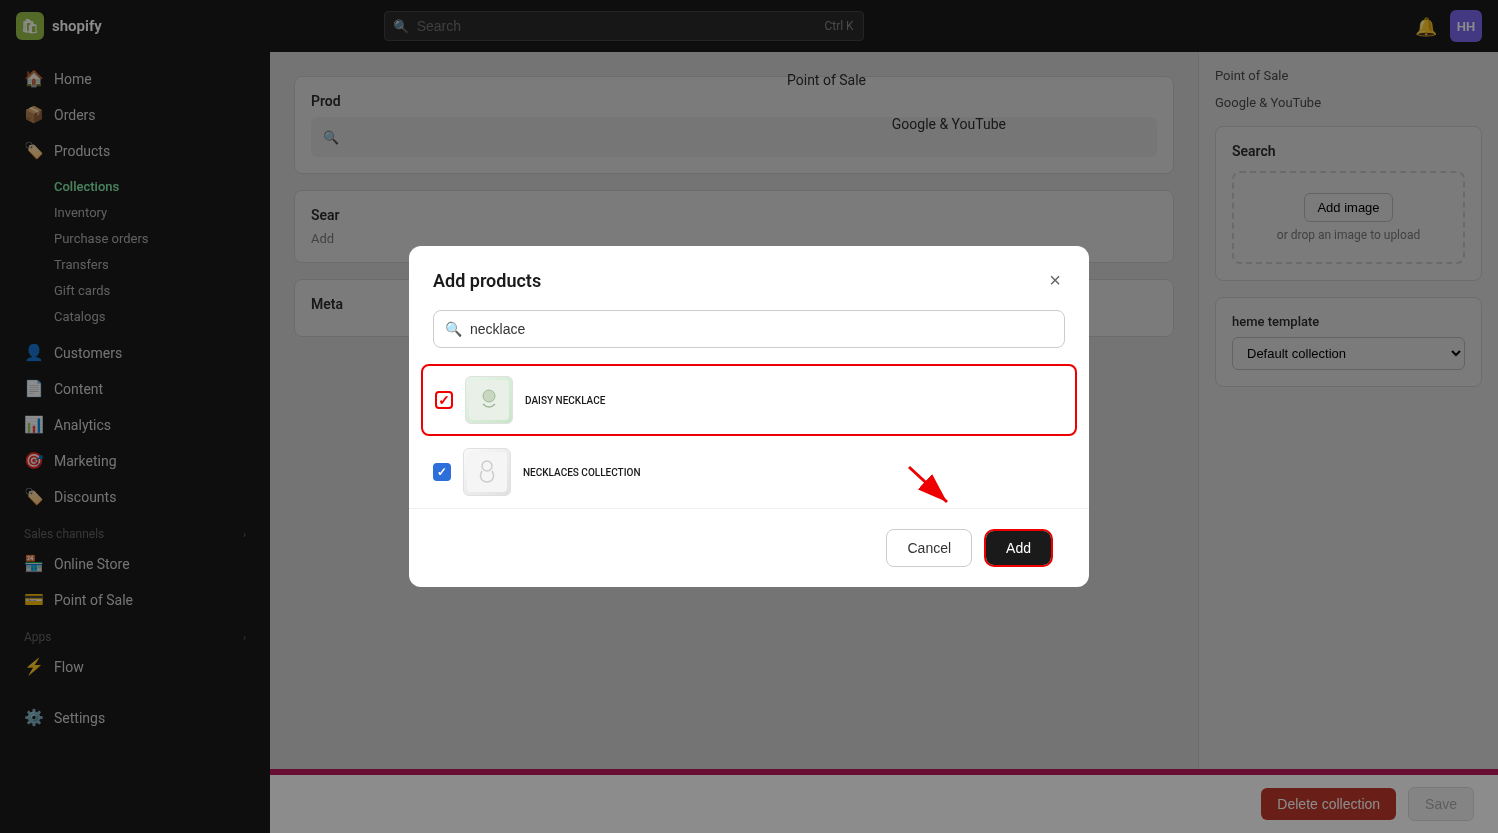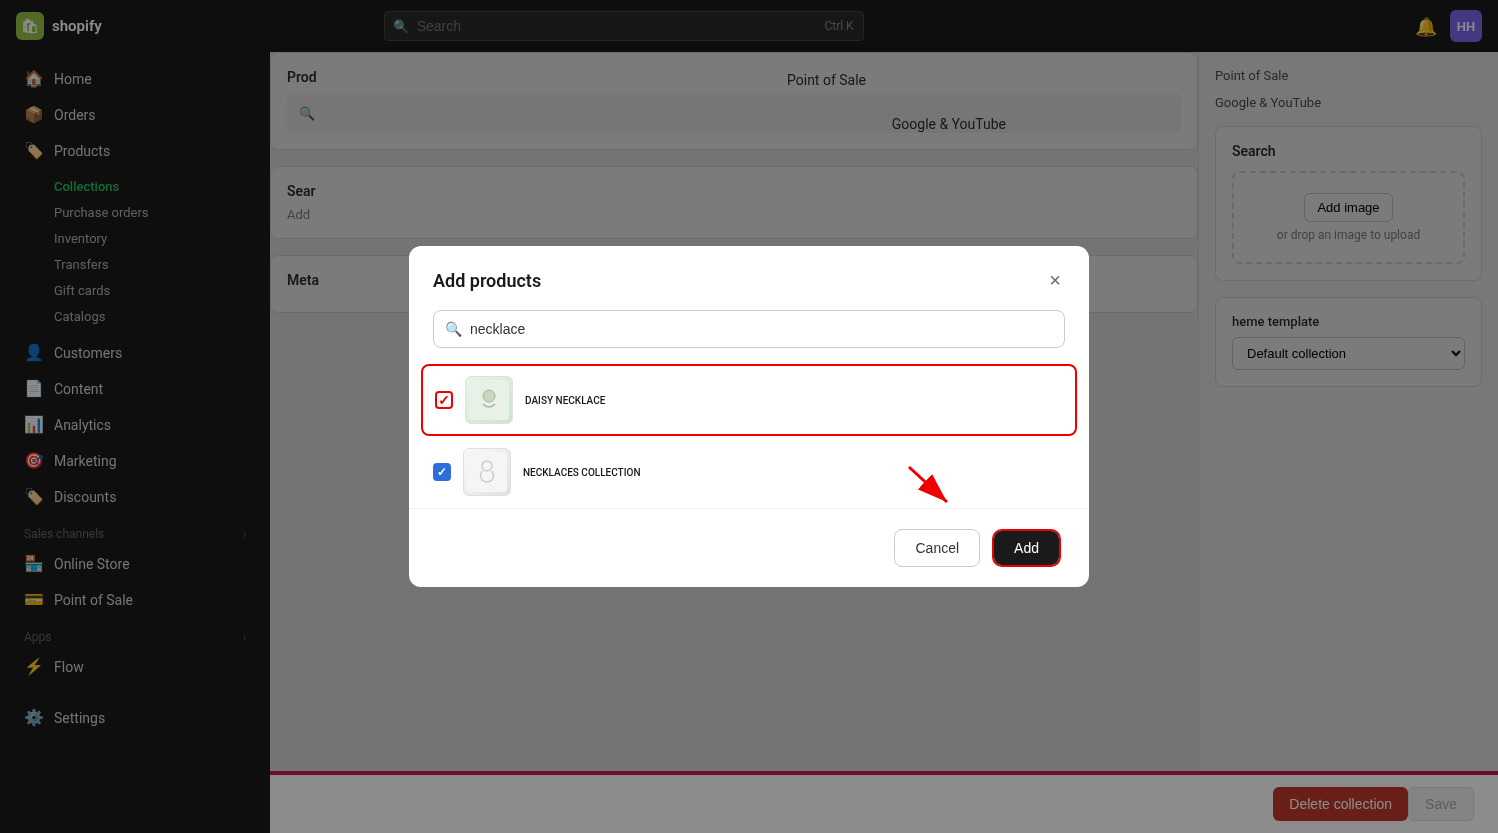--- a/index.html
+++ b/index.html
@@ -120,21 +120,21 @@
       padding: 4px 0 4px 46px;
       font-size: 13px;
     }
     .sidebar-sub-item {
       padding: 5px 8px;
       color: #b0b0b0;
       cursor: pointer;
       border-radius: 4px;
       margin: 1px 8px 1px 0;
     }
-    .sidebar-sub-item.active { color: #22c55e; font-weight: 500; }
+    .sidebar-sub-item.active { color: #86efac; font-weight: 500; }
     .sidebar-section-label {
       font-size: 12px;
       color: #666;
       padding: 12px 24px 4px;
       display: flex;
       align-items: center;
       justify-content: space-between;
     }
     .sidebar-section-label .chevron { font-size: 10px; }
 
@@ -194,20 +194,21 @@
       border: 1px solid #ccc;
       border-radius: 6px;
       font-size: 13px;
       background: white;
       cursor: pointer;
       appearance: auto;
     }
 
     
     .content-body {
+      padding: 24px;
     }
     .content-block {
       background: white;
       border: 1px solid #e0e0e0;
       border-radius: 8px;
       padding: 16px;
       margin-bottom: 16px;
     }
     .content-block h3 {
       font-size: 14px;
@@ -220,24 +221,26 @@
       color: #888;
     }
 
     
     .bottom-bar {
       position: fixed;
       bottom: 0;
       right: 0;
       width: calc(1498px - 270px);
       background: white;
-      border-top: 4px solid #be185d;
+      border-top: 6px solid #be185d;
       padding: 12px 24px;
       display: flex;
       justify-content: flex-end;
+      gap: 12px;
+      align-items: center;
       z-index: 10;
     }
     .delete-btn {
       background: #c0392b;
       color: white;
       border: none;
       border-radius: 6px;
       padding: 8px 16px;
       font-size: 14px;
       cursor: pointer;
@@ -381,21 +384,21 @@
       align-items: center;
       justify-content: center;
       font-size: 20px;
     }
     .modal-item-name {
       font-size: 10px;
       font-weight: 500;
       color: #1a1a1a;
     }
     .modal-footer {
-      padding: 20px 28px;
+      padding: 20px 36px;
       display: flex;
       justify-content: flex-end;
       gap: 12px;
       border-top: 1px solid #f0f0f0;
       position: relative;
     }
     .modal-cancel-btn {
       background: white;
       border: 1px solid #ccc;
       border-radius: 8px;
@@ -469,24 +472,24 @@
     <div class="sidebar-item">
       <span class="icon">🏷️</span>
       <span>Products</span>
     </div>
 
     <div class="sidebar-sub">
       <div class="sidebar-sub-item active">
         <span>Collections</span>
       </div>
       <div class="sidebar-sub-item">
+        <span>Inventory</span>
+      </div>
+      <div class="sidebar-sub-item">
         <span>Purchase orders</span>
-      </div>
-      <div class="sidebar-sub-item">
-        <span>Inventory</span>
       </div>
       <div class="sidebar-sub-item">
         <span>Transfers</span>
       </div>
       <div class="sidebar-sub-item">
         <span>Gift cards</span>
       </div>
       <div class="sidebar-sub-item">
         <span>Catalogs</span>
       </div>

